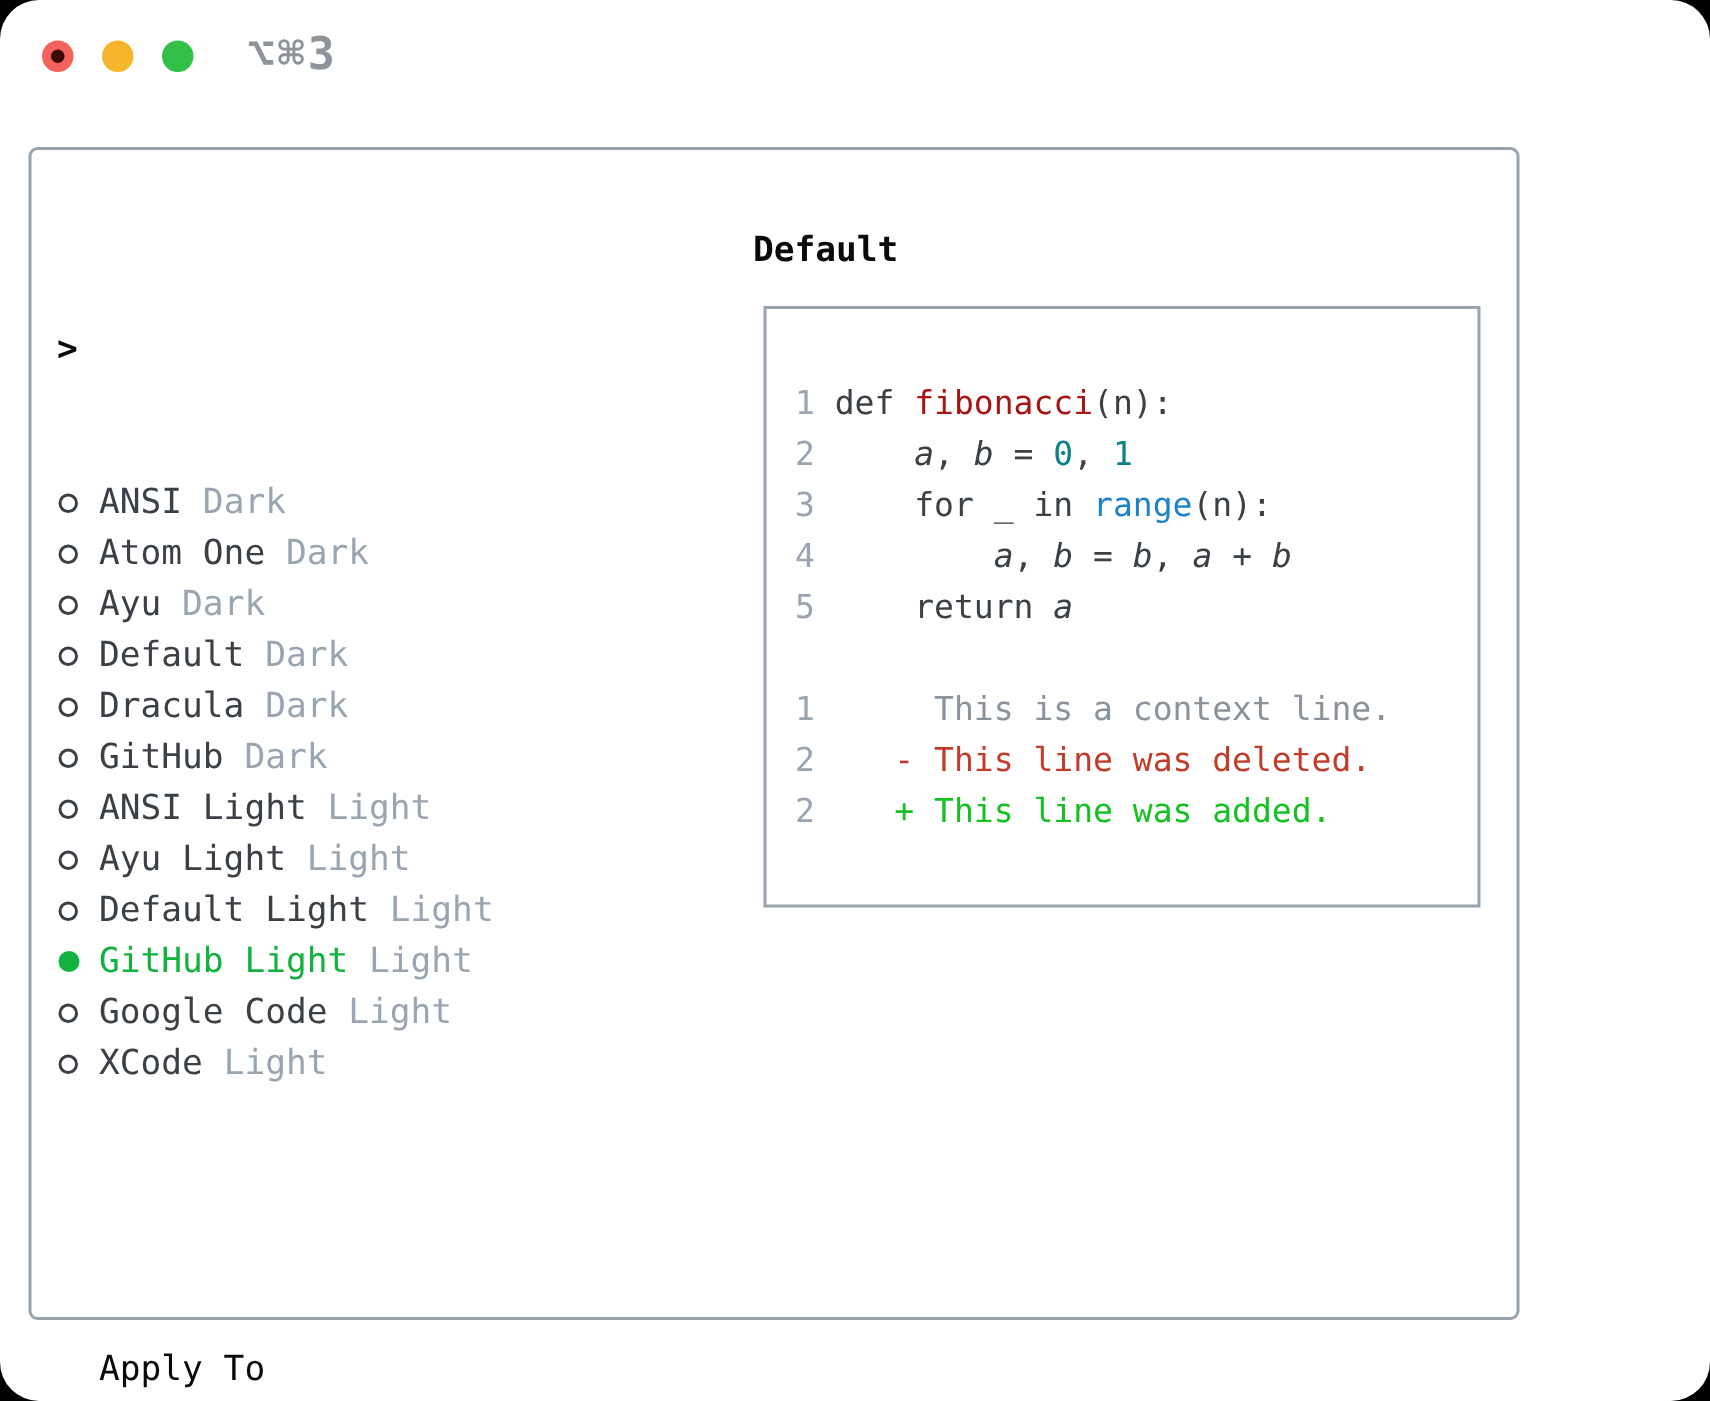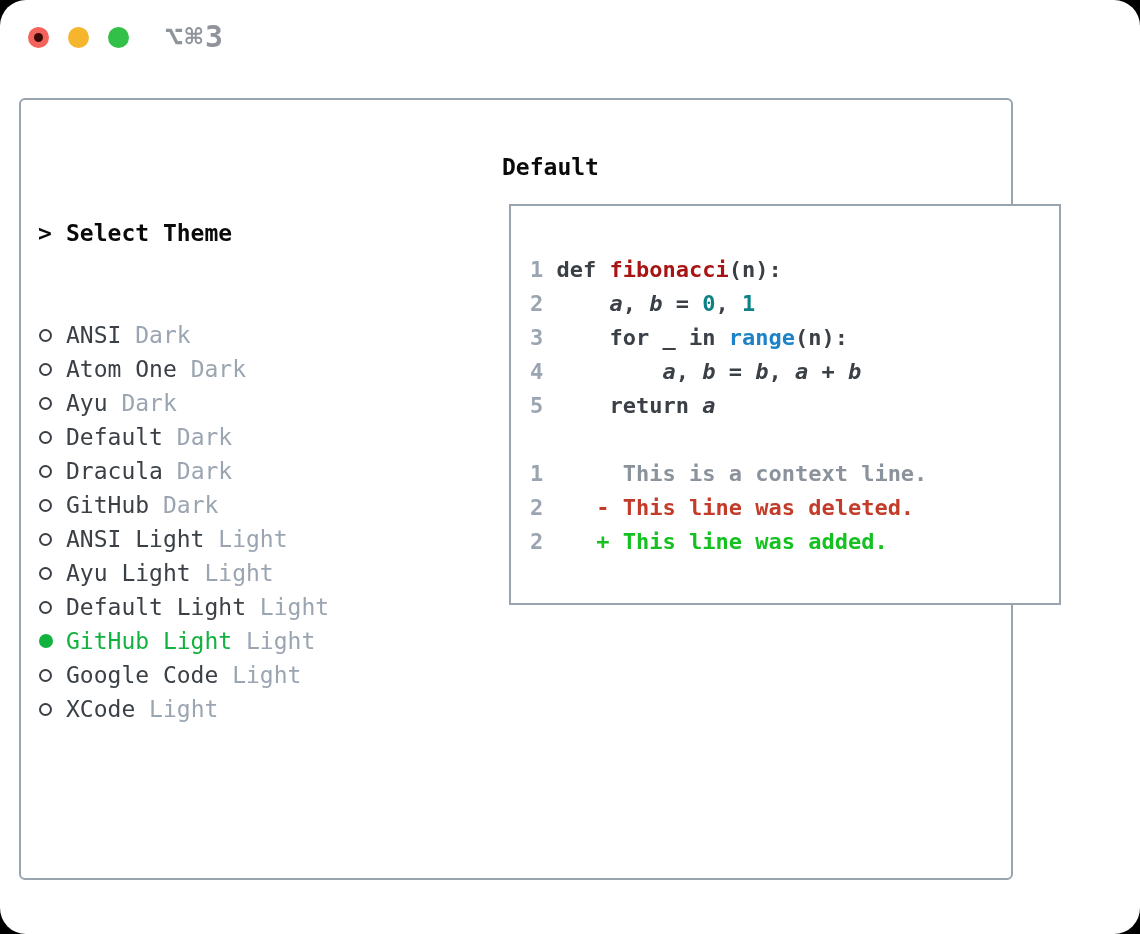--- a/index.html
+++ b/index.html
@@ -91,25 +91,24 @@
   .preview-label {
     position: absolute;
     left: 481px; top: 50px;
     height: 34px; line-height: 34px;
     font-size: 23px;
     font-weight: bold;
   }
   .preview-box {
     position: absolute;
     left: 488px; top: 104px;
-    width: 552px; height: 401px;
+    width: 478px; height: 401px;
     border: 2px solid #99a4af;
     box-sizing: border-box;
     background: #ffffff;
-    font-weight: bold;
   }
   .code-area {
     position: absolute;
     left: 19px; top: 47px;
     font-size: 22px;
     line-height: 34px;
     white-space: pre;
   }
   .code-line { height: 34px; }
 </style>
@@ -125,24 +124,27 @@
     <div class="traffic min" style="background: rgb(245, 182, 46);"></div>
     <div class="traffic zoom" style="background: rgb(51, 192, 72);"></div>
     <div class="window-title" style="color: rgb(143, 148, 155);">⌥⌘3</div>
   </div>
 
   <div class="panel">
 
     <div class="picker-col">
       <div class="row">
         <span class="marker prompt-char" style="color: rgb(10, 10, 10);">&gt;</span>
-        <span class="hdr" style="color: rgb(10, 10, 10);">Select Theme</span>
       </div>
       <div id="theme-list"><div class="row"><span class="marker"><span class="radio unselected"></span></span><span style="color: rgb(58, 64, 70);">ANSI</span><span style="color: rgb(154, 165, 177);"> Dark</span></div><div class="row"><span class="marker"><span class="radio unselected"></span></span><span style="color: rgb(58, 64, 70);">Atom One</span><span style="color: rgb(154, 165, 177);"> Dark</span></div><div class="row"><span class="marker"><span class="radio unselected"></span></span><span style="color: rgb(58, 64, 70);">Ayu</span><span style="color: rgb(154, 165, 177);"> Dark</span></div><div class="row"><span class="marker"><span class="radio unselected"></span></span><span style="color: rgb(58, 64, 70);">Default</span><span style="color: rgb(154, 165, 177);"> Dark</span></div><div class="row"><span class="marker"><span class="radio unselected"></span></span><span style="color: rgb(58, 64, 70);">Dracula</span><span style="color: rgb(154, 165, 177);"> Dark</span></div><div class="row"><span class="marker"><span class="radio unselected"></span></span><span style="color: rgb(58, 64, 70);">GitHub</span><span style="color: rgb(154, 165, 177);"> Dark</span></div><div class="row"><span class="marker"><span class="radio unselected"></span></span><span style="color: rgb(58, 64, 70);">ANSI Light</span><span style="color: rgb(154, 165, 177);"> Light</span></div><div class="row"><span class="marker"><span class="radio unselected"></span></span><span style="color: rgb(58, 64, 70);">Ayu Light</span><span style="color: rgb(154, 165, 177);"> Light</span></div><div class="row"><span class="marker"><span class="radio unselected"></span></span><span style="color: rgb(58, 64, 70);">Default Light</span><span style="color: rgb(154, 165, 177);"> Light</span></div><div class="row"><span class="marker"><span class="radio selected" style="background: rgb(18, 178, 62);"></span></span><span style="color: rgb(18, 178, 62);">GitHub Light</span><span style="color: rgb(154, 165, 177);"> Light</span></div><div class="row"><span class="marker"><span class="radio unselected"></span></span><span style="color: rgb(58, 64, 70);">Google Code</span><span style="color: rgb(154, 165, 177);"> Light</span></div><div class="row"><span class="marker"><span class="radio unselected"></span></span><span style="color: rgb(58, 64, 70);">XCode</span><span style="color: rgb(154, 165, 177);"> Light</span></div></div>
       <div class="row"></div>
+      <div class="row">
+        <span class="marker"></span>
+        <span style="color: rgb(10, 10, 10);">Apply To</span>
+      </div>
       
       
       
     </div>
 
     <div class="preview-label" style="color: rgb(10, 10, 10);">Default</div>
 
     <div class="preview-box">
       <div class="code-area" id="code-area"><div class="code-line"><span style="color: rgb(154, 165, 177);">1 </span><span style="color: rgb(58, 64, 70);">def </span><span style="color: rgb(168, 20, 20);">fibonacci</span><span style="color: rgb(58, 64, 70);">(n):</span></div><div class="code-line"><span style="color: rgb(154, 165, 177);">2 </span><span style="color: rgb(58, 64, 70);">    </span><span style="color: rgb(58, 64, 70); font-style: italic;">a</span><span style="color: rgb(58, 64, 70);">, </span><span style="color: rgb(58, 64, 70); font-style: italic;">b</span><span style="color: rgb(58, 64, 70);"> = </span><span style="color: rgb(12, 129, 135);">0</span><span style="color: rgb(58, 64, 70);">, </span><span style="color: rgb(12, 129, 135);">1</span></div><div class="code-line"><span style="color: rgb(154, 165, 177);">3 </span><span style="color: rgb(58, 64, 70);">    for _ in </span><span style="color: rgb(29, 131, 198);">range</span><span style="color: rgb(58, 64, 70);">(n):</span></div><div class="code-line"><span style="color: rgb(154, 165, 177);">4 </span><span style="color: rgb(58, 64, 70);">        </span><span style="color: rgb(58, 64, 70); font-style: italic;">a</span><span style="color: rgb(58, 64, 70);">, </span><span style="color: rgb(58, 64, 70); font-style: italic;">b</span><span style="color: rgb(58, 64, 70);"> = </span><span style="color: rgb(58, 64, 70); font-style: italic;">b</span><span style="color: rgb(58, 64, 70);">, </span><span style="color: rgb(58, 64, 70); font-style: italic;">a</span><span style="color: rgb(58, 64, 70);"> + </span><span style="color: rgb(58, 64, 70); font-style: italic;">b</span></div><div class="code-line"><span style="color: rgb(154, 165, 177);">5 </span><span style="color: rgb(58, 64, 70);">    return </span><span style="color: rgb(58, 64, 70); font-style: italic;">a</span></div><div class="code-line"></div><div class="code-line"><span style="color: rgb(154, 165, 177);">1    </span><span style="color: rgb(138, 146, 155);">  This is a context line.</span></div><div class="code-line"><span style="color: rgb(154, 165, 177);">2    </span><span style="color: rgb(195, 60, 42);">- This line was deleted.</span></div><div class="code-line"><span style="color: rgb(154, 165, 177);">2    </span><span style="color: rgb(21, 193, 33);">+ This line was added.</span></div></div>
     </div>

